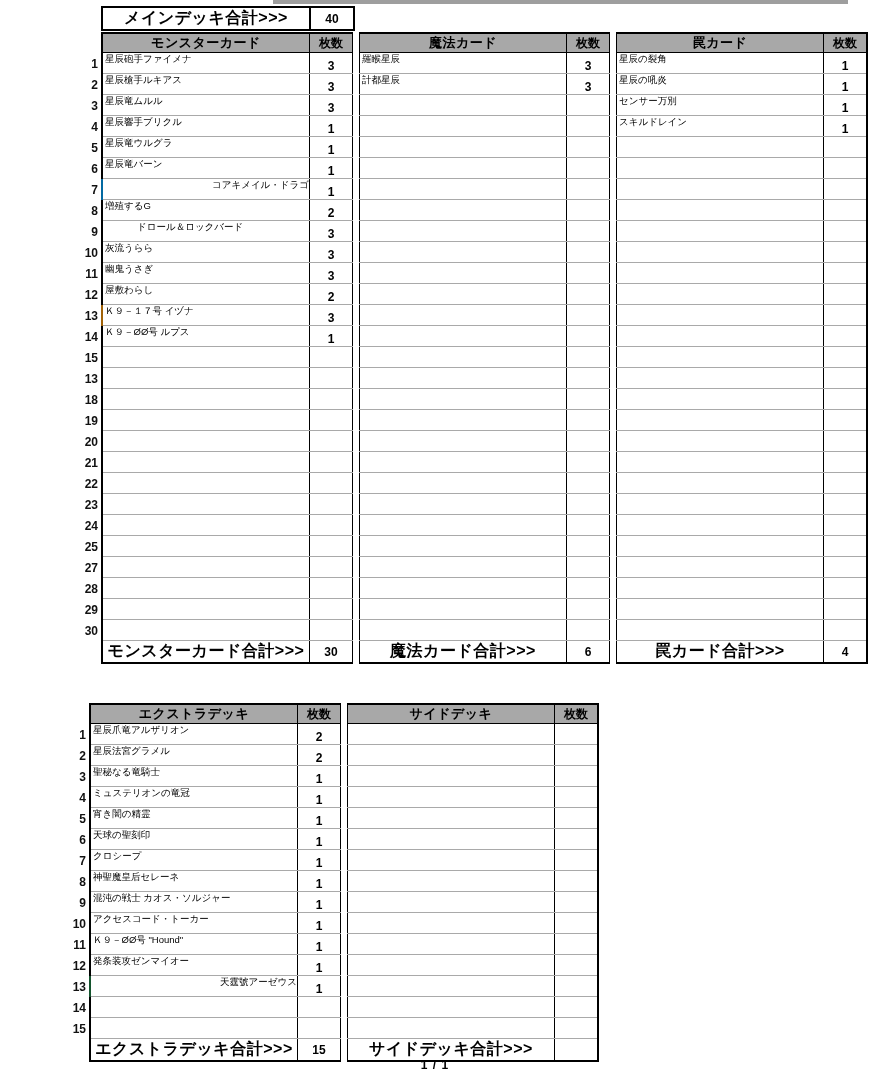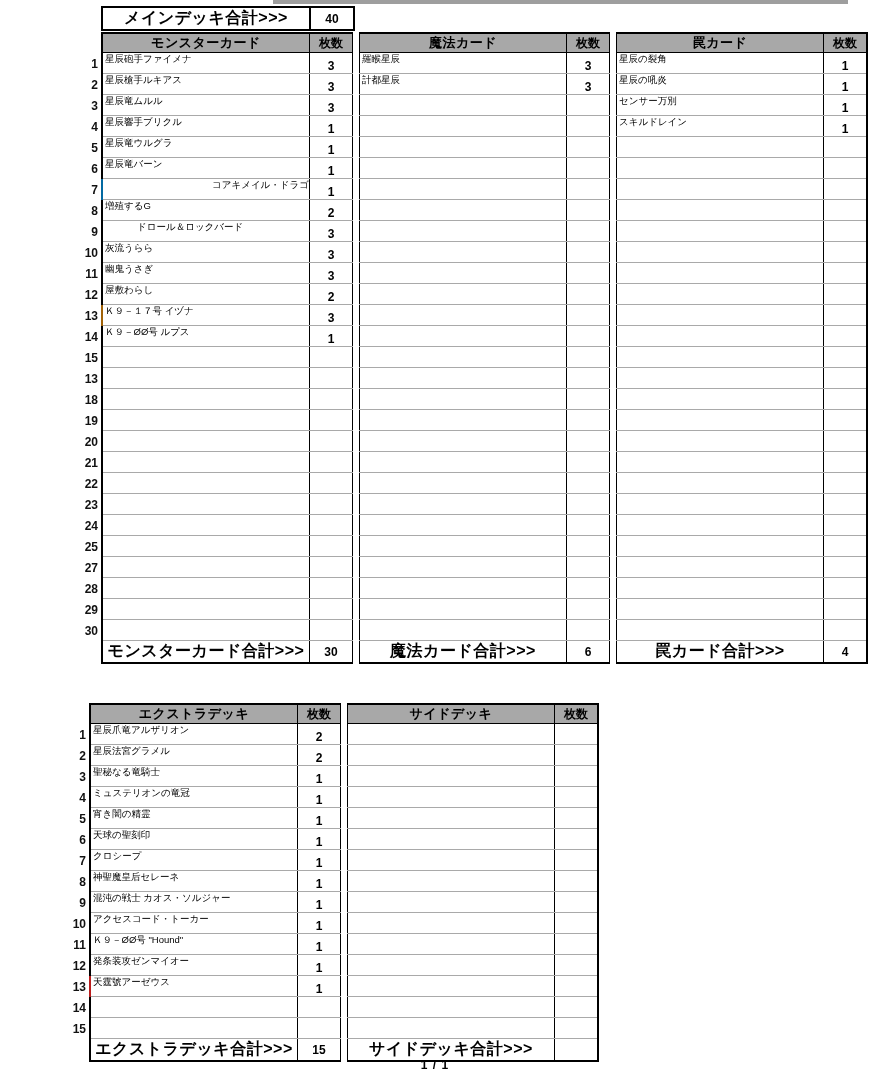--- a/index.html
+++ b/index.html
@@ -616,21 +616,21 @@
         <tr>
           <td class="rownum">12</td>
           <td class="name-cell" style="border-left:2px solid #000;">発条装攻ゼンマイオー</td>
           <td class="qty-cell" style="">1</td>
           <td class="gap-col"></td>
           <td class="name-cell" style=""></td>
           <td class="qty-cell" style="border-right:2px solid #000;"></td>
         </tr>
         <tr>
           <td class="rownum">13</td>
-          <td class="name-cell" style="border-left:2px solid #b91c1c;">天霆號アーゼウス</td>
+          <td class="name-cell" style="border-left:2px solid #14532d;text-align:right;">天霆號アーゼウス</td>
           <td class="qty-cell" style="">1</td>
           <td class="gap-col"></td>
           <td class="name-cell" style=""></td>
           <td class="qty-cell" style="border-right:2px solid #000;"></td>
         </tr>
         <tr>
           <td class="rownum">14</td>
           <td class="name-cell" style="border-left:2px solid #000;"></td>
           <td class="qty-cell" style=""></td>
           <td class="gap-col"></td>

